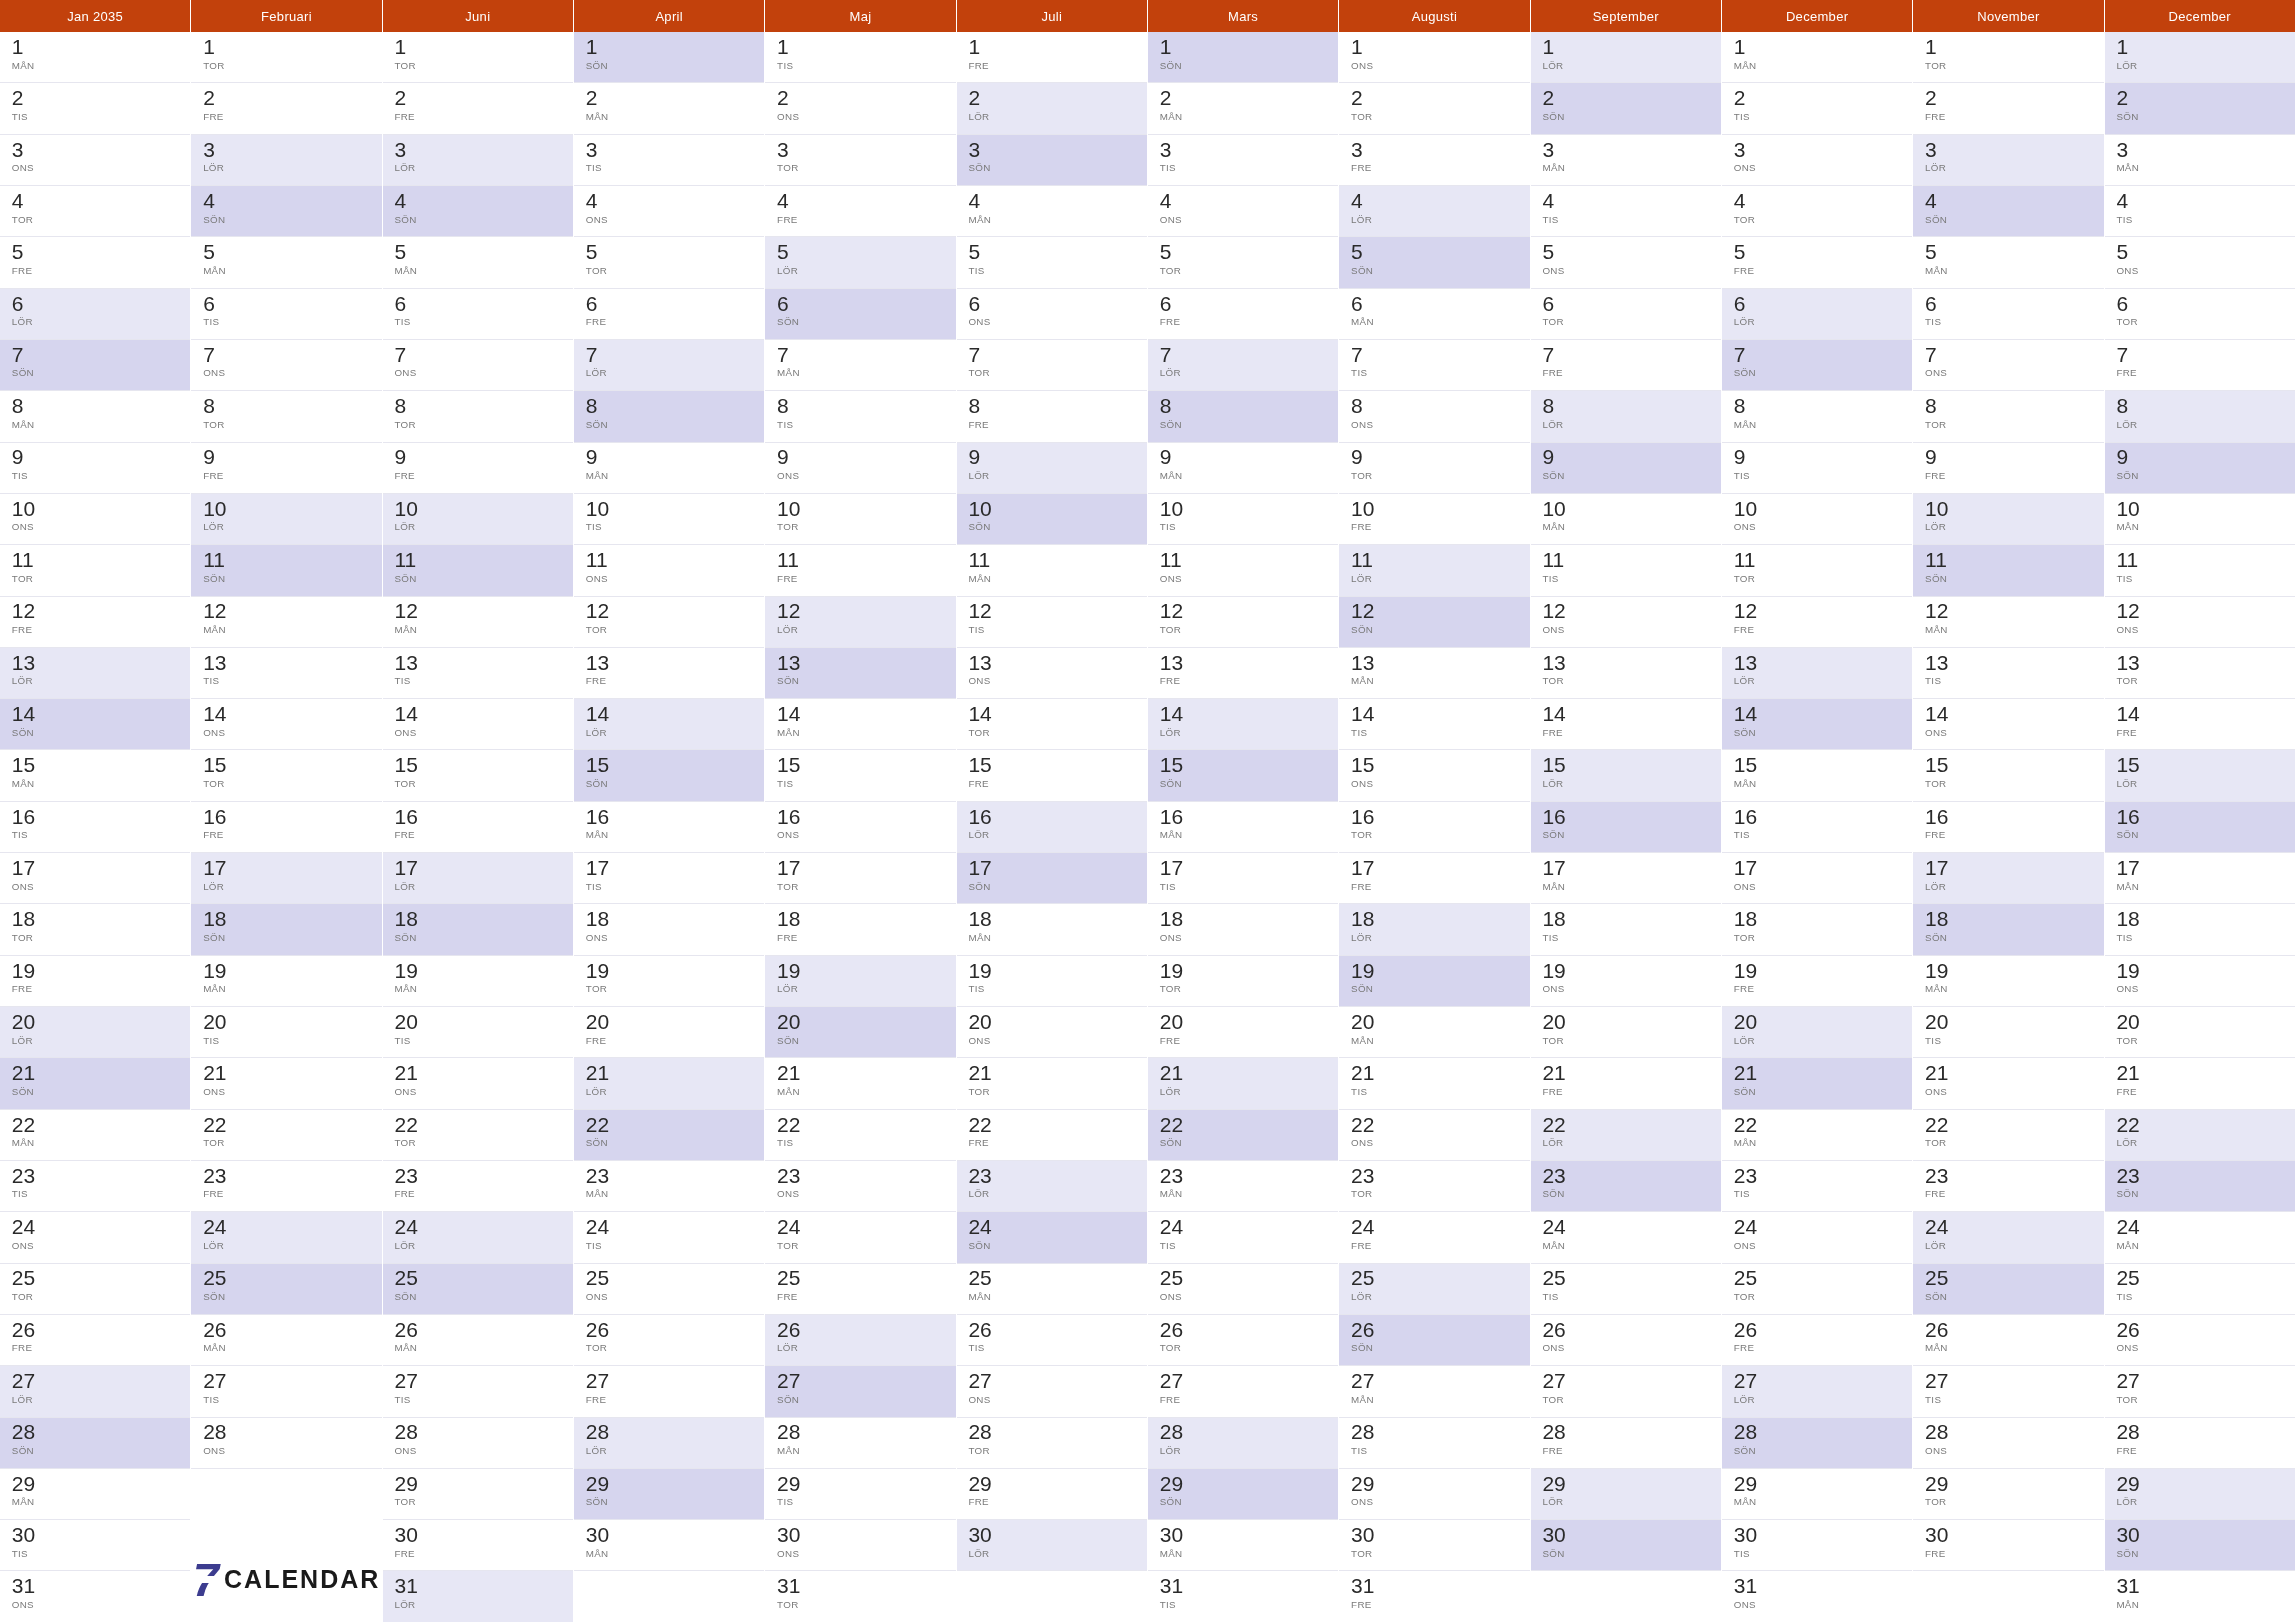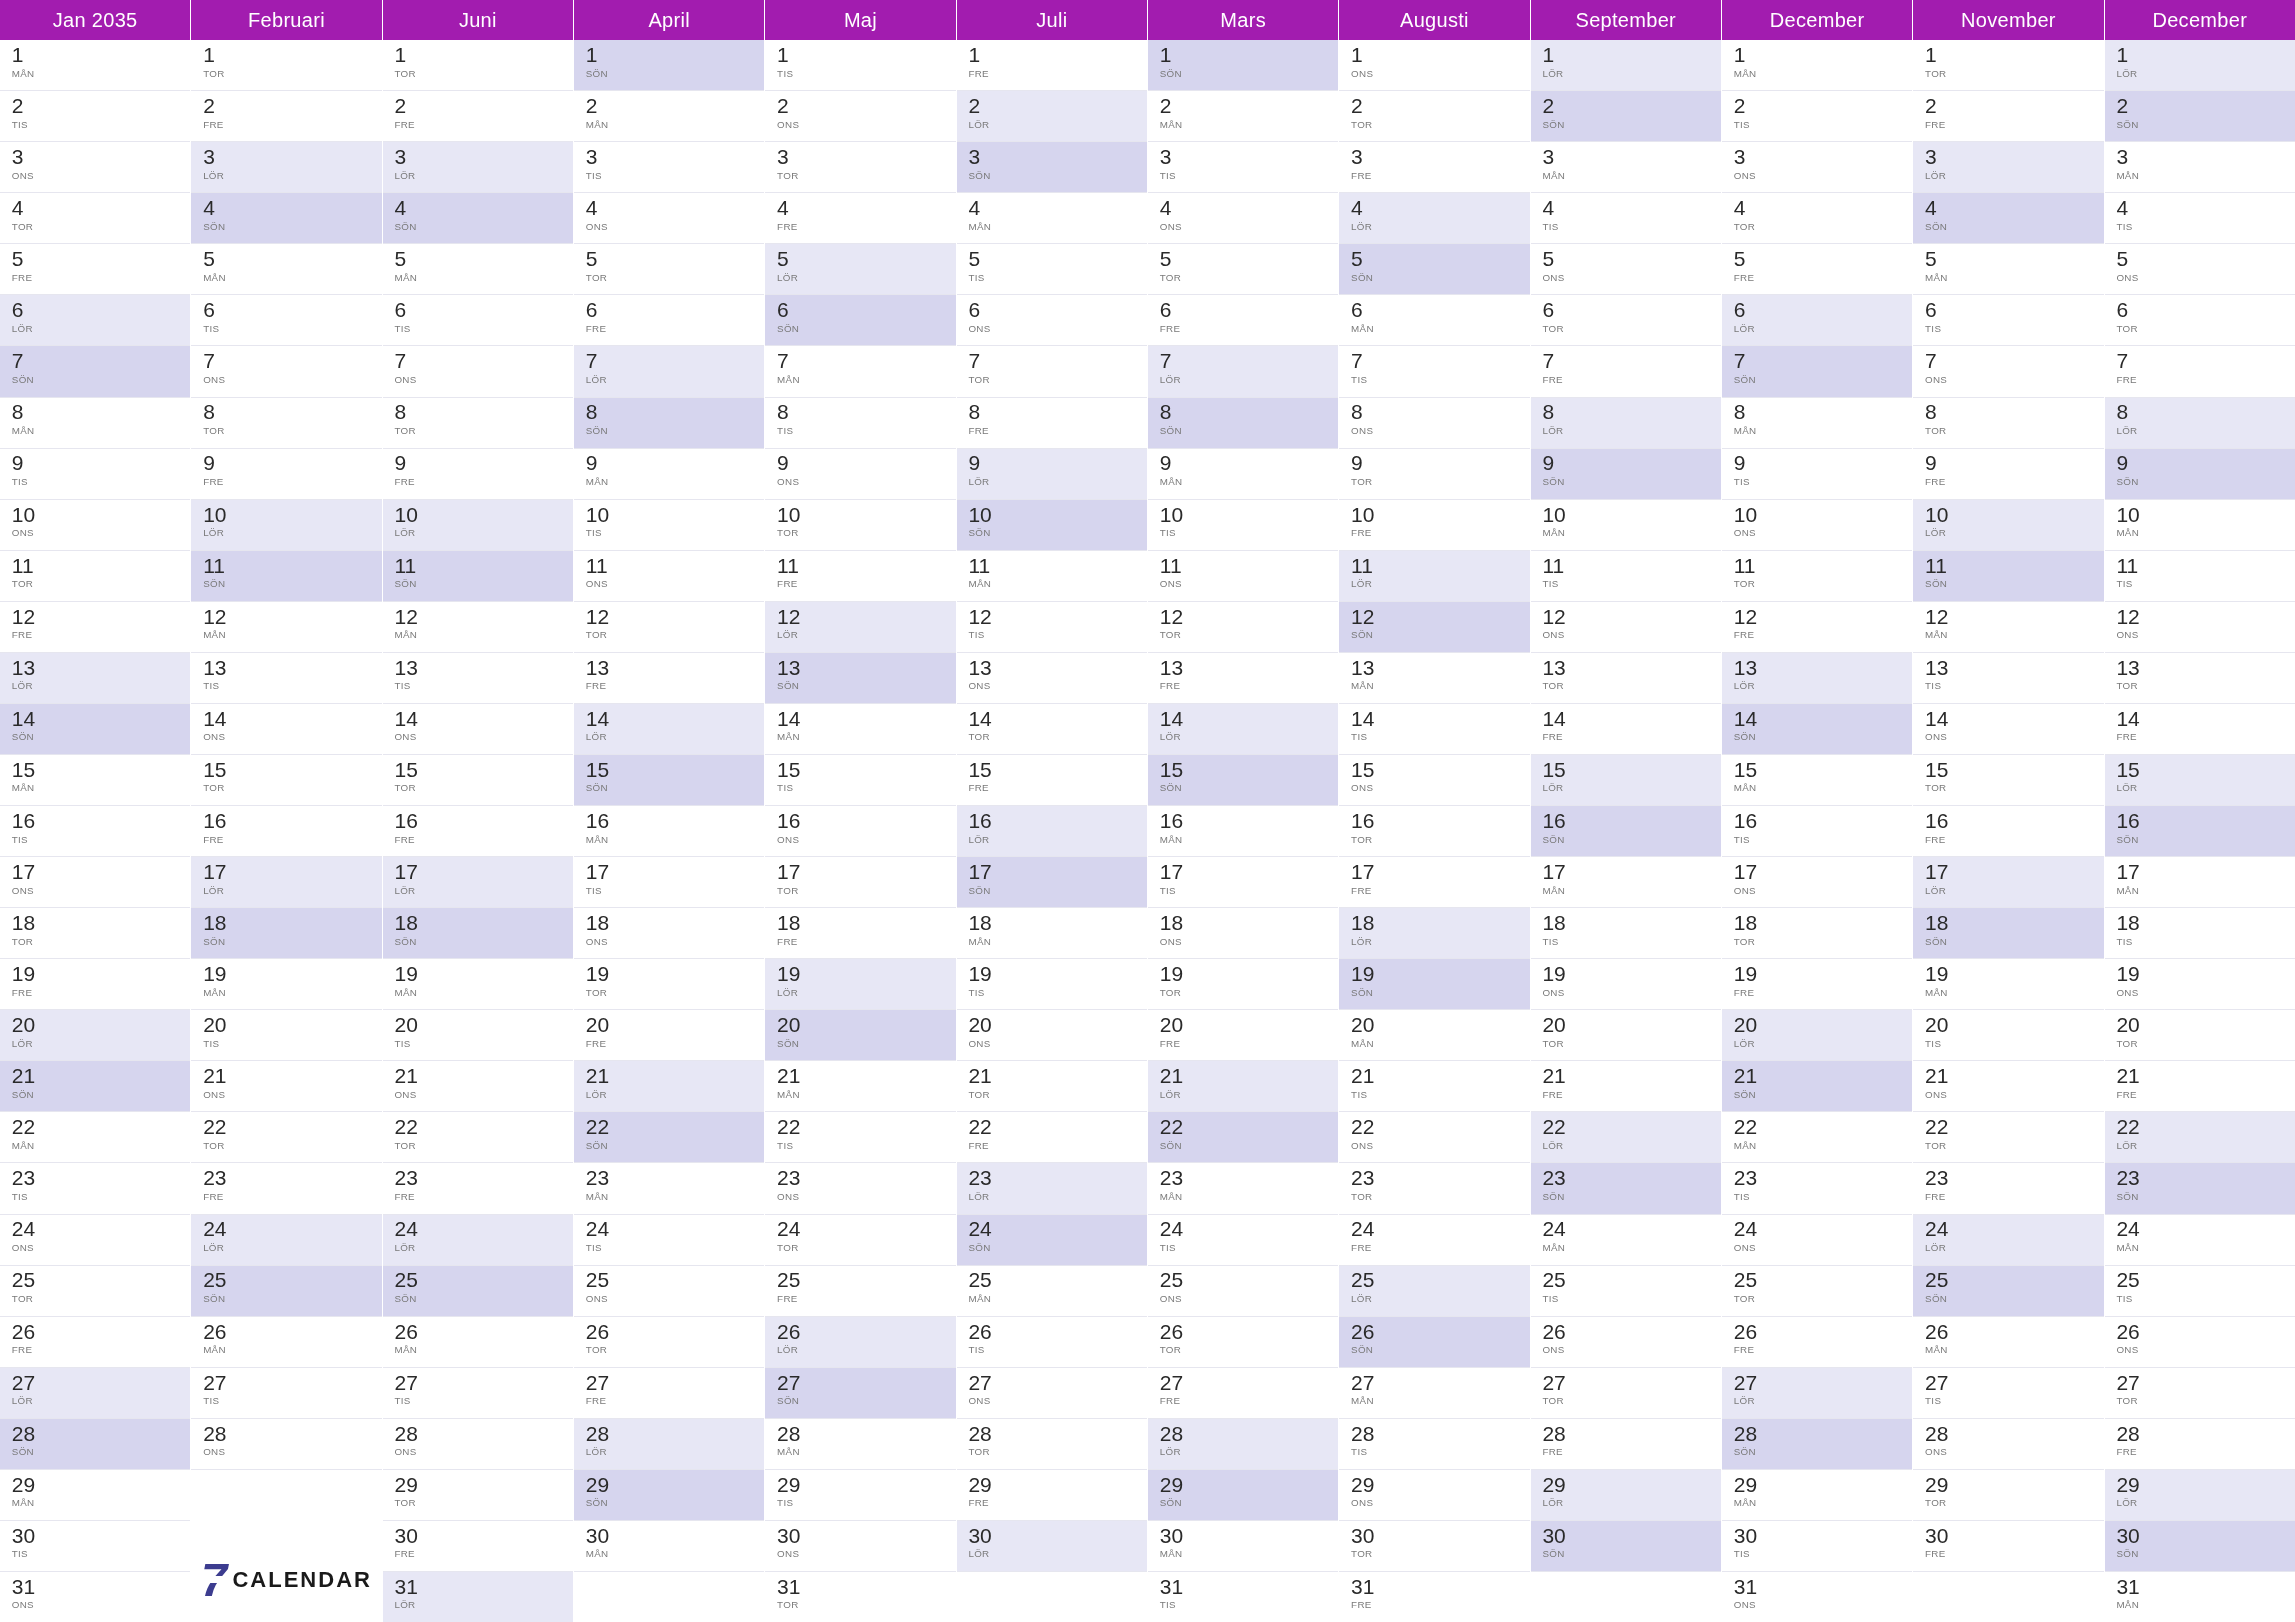--- a/index.html
+++ b/index.html
@@ -17,24 +17,24 @@
   }
   .month-col {
     flex: 1 1 0;
     display: flex;
     flex-direction: column;
     border-right: 1.3px solid #fff;
     position: relative;
   }
   .month-col:last-child { border-right: none; justify-content: space-between; }
   .month-header {
-    background: #a21caf;
+    background: #c2410c;
     color: #fff;
     text-align: center;
-    font-size: 20px;
+    font-size: 13px;
     font-weight: 500;
     padding: 9.2px 0 7.9px 0;
     letter-spacing: 0.3px;
   }
   .days {
     flex: 1 1 auto;
     display: flex;
     flex-direction: column;
   }
   .day-cell {
@@ -84,21 +84,21 @@
     content: "";
     position: absolute;
     left: -2.6px;
     top: 42%;
     width: 110%;
     height: 14%;
     background: #fff;
     transform: skewX(-15deg);
   }
   .logo-text {
-    font-size: 22px;
+    font-size: 25px;
     font-weight: 900;
     letter-spacing: 2px;
     color: #1a1a1a;
   }
 </style>
 </head>
 <body>
 
 <div class="calendar" id="calendar">
     <div class="month-col">

